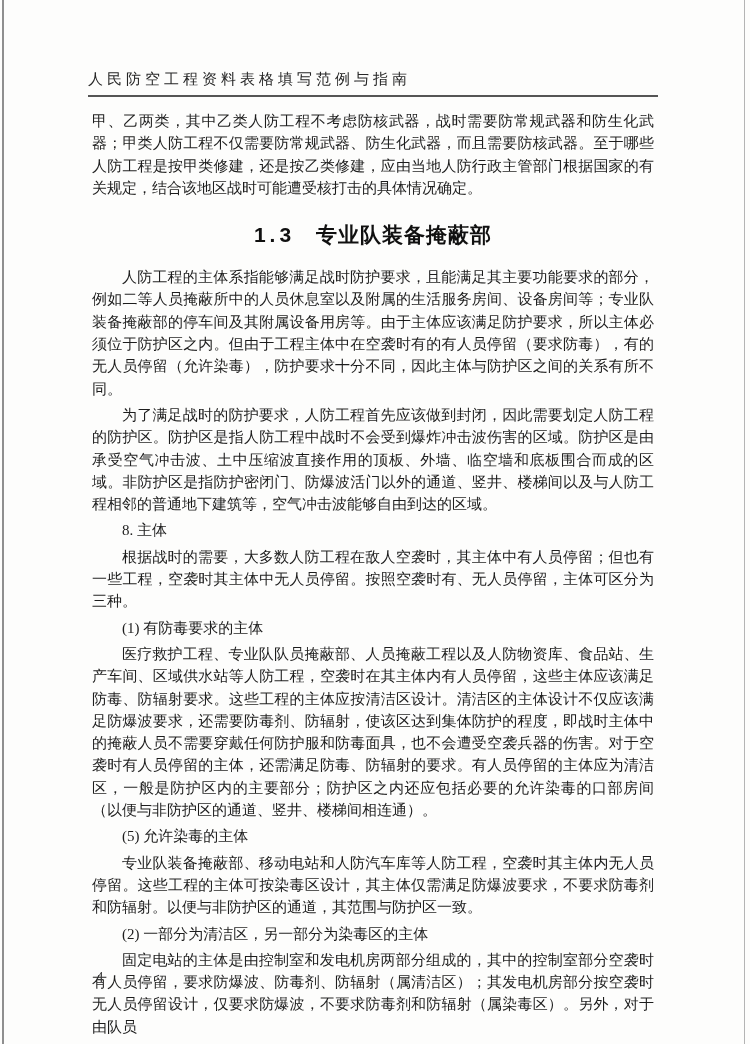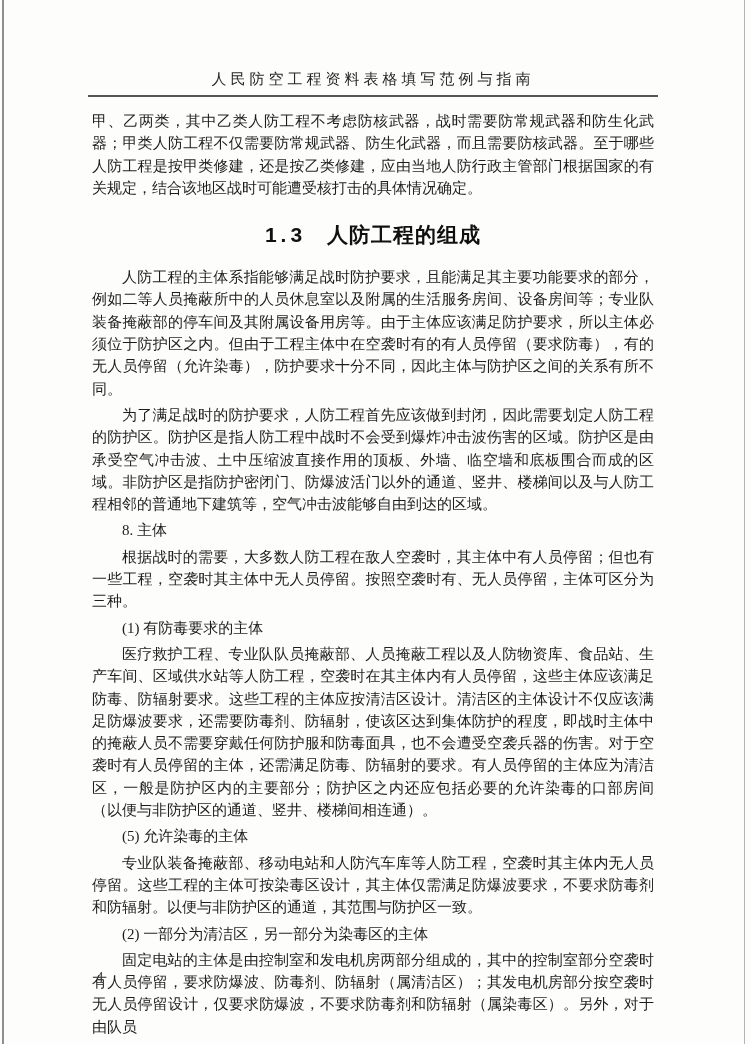--- a/index.html
+++ b/index.html
@@ -30,21 +30,20 @@
     top: 0;
     width: 1px;
     height: 100%;
     background: #b4b4b4;
   }
   .running-header {
     position: absolute;
     top: 70px;
     left: 88px;
     width: 570px;
-    text-align: center;
     font-size: 15px;
     letter-spacing: 4px;
     color: #262626;
     white-space: nowrap;
   }
   .header-rule {
     position: absolute;
     top: 95px;
     left: 88px;
     width: 570px;
@@ -98,21 +97,21 @@
   <div class="scan-edge-right"></div>
 
   <div class="running-header">人民防空工程资料表格填写范例与指南</div>
 
   <div class="header-rule"></div>
 
   <div class="content">
     <p class="para-continuation">甲、乙两类，其中乙类人防工程不考虑防核武器，战时需要防常规武器和防生化武器；甲类人防工程不仅需要防常规武器、防生化武器，而且需要防核武器。至于哪些人防工程是按甲类修建，还是按乙类修建，应由当地人防行政主管部门根据国家的有关规定，结合该地区战时可能遭受核打击的具体情况确定。</p>
 
     <h2 class="section-heading">
-      <span class="sec-num">1.3</span><span>人防工程的组成</span>
+      <span class="sec-num">1.3</span><span>专业队装备掩蔽部</span>
     </h2>
 
     <p class="para-indent">人防工程的主体系指能够满足战时防护要求，且能满足其主要功能要求的部分，例如二等人员掩蔽所中的人员休息室以及附属的生活服务房间、设备房间等；专业队装备掩蔽部的停车间及其附属设备用房等。由于主体应该满足防护要求，所以主体必须位于防护区之内。但由于工程主体中在空袭时有的有人员停留（要求防毒），有的无人员停留（允许染毒），防护要求十分不同，因此主体与防护区之间的关系有所不同。</p>
     <p class="para-indent">为了满足战时的防护要求，人防工程首先应该做到封闭，因此需要划定人防工程的防护区。防护区是指人防工程中战时不会受到爆炸冲击波伤害的区域。防护区是由承受空气冲击波、土中压缩波直接作用的顶板、外墙、临空墙和底板围合而成的区域。非防护区是指防护密闭门、防爆波活门以外的通道、竖井、楼梯间以及与人防工程相邻的普通地下建筑等，空气冲击波能够自由到达的区域。</p>
     <p class="para-indent">8. 主体</p>
     <p class="para-indent">根据战时的需要，大多数人防工程在敌人空袭时，其主体中有人员停留；但也有一些工程，空袭时其主体中无人员停留。按照空袭时有、无人员停留，主体可区分为三种。</p>
     <p class="para-indent">(1) 有防毒要求的主体</p>
     <p class="para-indent">医疗救护工程、专业队队员掩蔽部、人员掩蔽工程以及人防物资库、食品站、生产车间、区域供水站等人防工程，空袭时在其主体内有人员停留，这些主体应该满足防毒、防辐射要求。这些工程的主体应按清洁区设计。清洁区的主体设计不仅应该满足防爆波要求，还需要防毒剂、防辐射，使该区达到集体防护的程度，即战时主体中的掩蔽人员不需要穿戴任何防护服和防毒面具，也不会遭受空袭兵器的伤害。对于空袭时有人员停留的主体，还需满足防毒、防辐射的要求。有人员停留的主体应为清洁区，一般是防护区内的主要部分；防护区之内还应包括必要的允许染毒的口部房间（以便与非防护区的通道、竖井、楼梯间相连通）。</p>
     <p class="para-indent">(5) 允许染毒的主体</p>
     <p class="para-indent">专业队装备掩蔽部、移动电站和人防汽车库等人防工程，空袭时其主体内无人员停留。这些工程的主体可按染毒区设计，其主体仅需满足防爆波要求，不要求防毒剂和防辐射。以便与非防护区的通道，其范围与防护区一致。</p>

